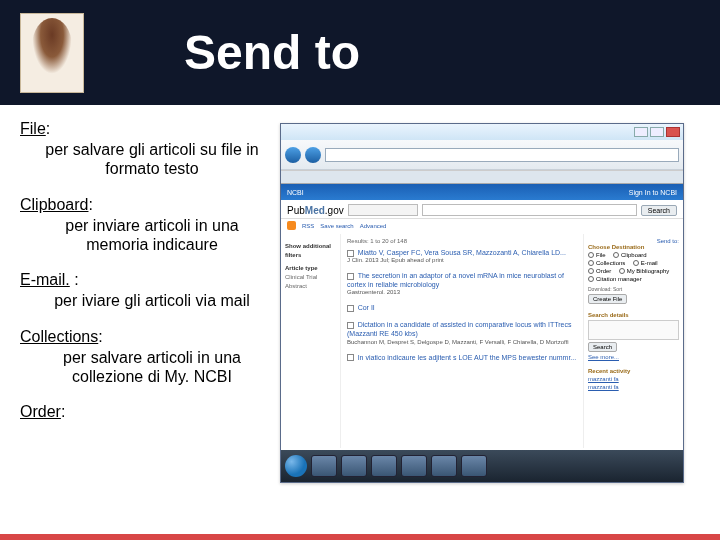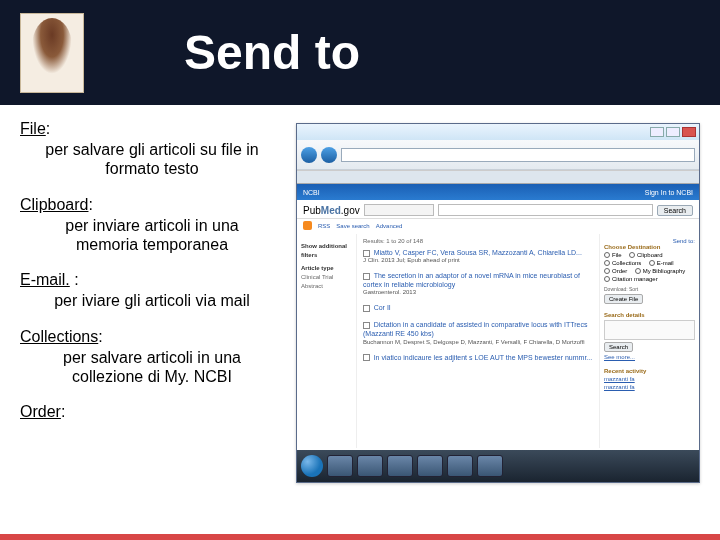--- a/index.html
+++ b/index.html
@@ -53,21 +53,21 @@
   }
   .item { font-size: 16px; line-height: 1.2; color: #000; }
   .item .label { display: inline; }
   .item .desc { display: block; margin-left: 24px; margin-top: 2px; text-align: center; }
   .item .label-text { text-decoration: underline; }
   
   .right-col {
     flex: 1;
     display: flex;
     align-items: flex-start;
-    justify-content: flex-end;
+    justify-content: flex-start;
     padding-top: 4px;
   }
   
   
   .screenshot {
     width: 404px;
     height: 360px;
     background: #fff;
     border: 1px solid #5a6b8a;
     position: relative;
@@ -183,21 +183,21 @@
     </div>
     <div class="title">Send to</div>
   </div>
 
   <div class="body">
     <div class="left-col">
       <div class="item">
         <span class="label"><span class="label-text">File</span><span>: </span></span><span class="desc">per salvare gli articoli su file in formato testo</span>
       </div>
       <div class="item">
-        <span class="label"><span class="label-text">Clipboard</span><span>: </span></span><span class="desc">per inviare articoli in una memoria temporanea</span>
+        <span class="label"><span class="label-text">Clipboard</span><span>: </span></span><span class="desc">per inviare articoli in una memoria indicaure</span>
       </div>
       <div class="item">
         <span class="label"><span class="label-text">E-mail.</span><span> : </span></span><span class="desc">per iviare gli articoli via mail</span>
       </div>
       <div class="item">
         <span class="label"><span class="label-text">Collections</span><span>: </span></span><span class="desc">per salvare articoli in una collezione di My. NCBI</span>
       </div>
       <div class="item">
         <span class="label"><span class="label-text">Order</span><span>: </span></span>
       </div>

